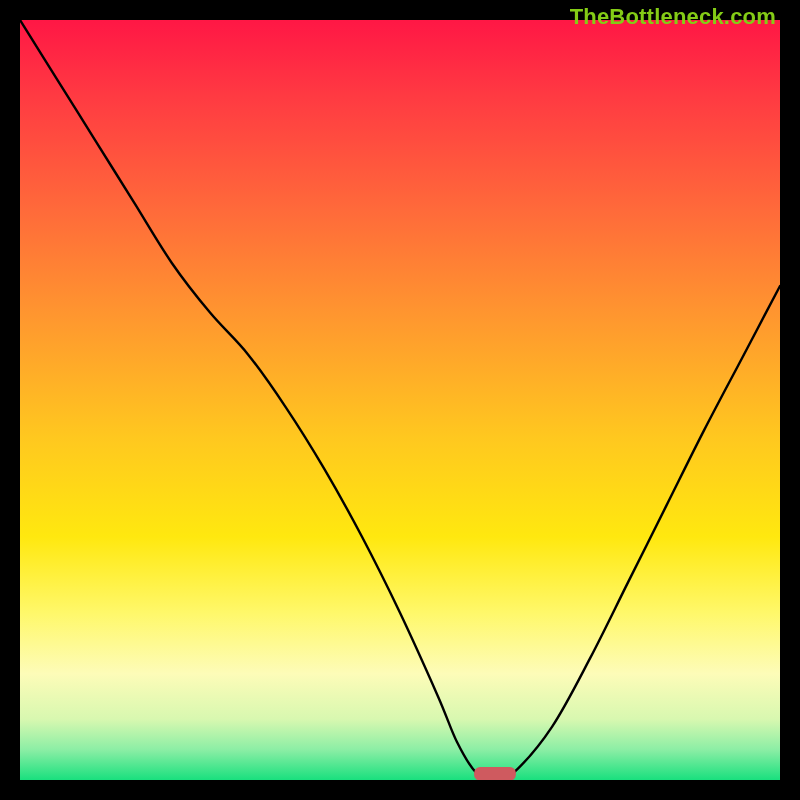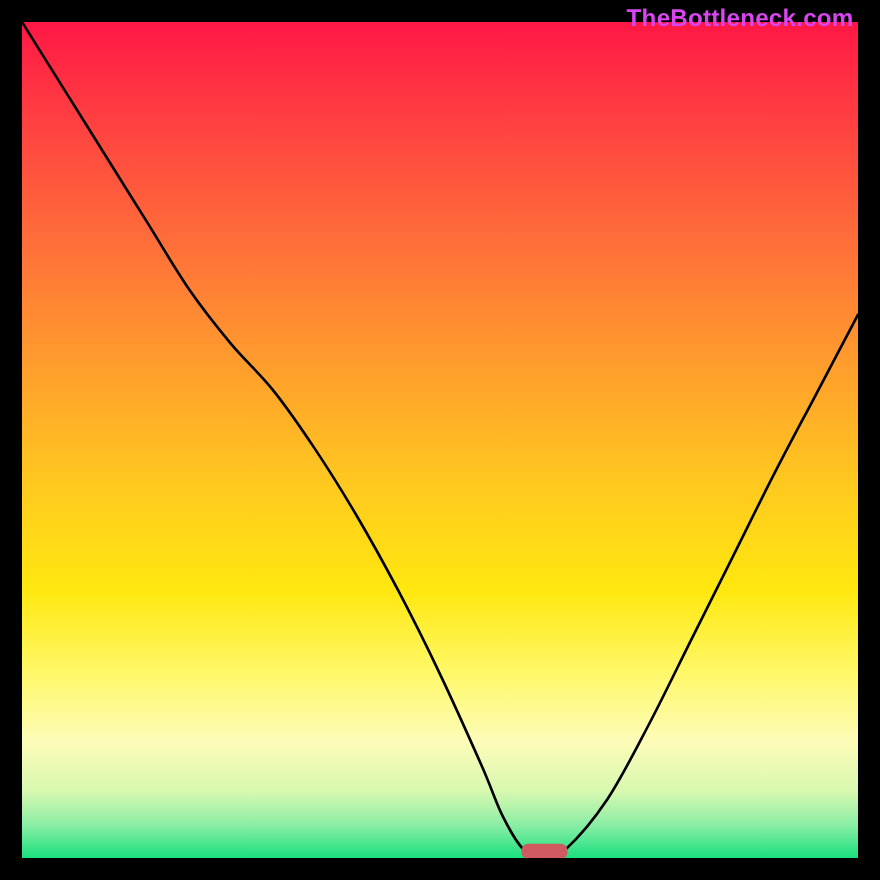--- a/index.html
+++ b/index.html
@@ -22,21 +22,21 @@
     left: 20px;
     top: 20px;
     width: 760px;
     height: 760px;
     overflow: hidden;
   }
   .watermark {
     position: absolute;
     top: 4px;
     right: 24px;
-    color: #d946ef;
+    color: #84cc16;
     font-size: 22px;
     font-weight: 600;
     letter-spacing: 0.2px;
     user-select: none;
   }
   svg { display: block; }
   .curve {
     fill: none;
     stroke: #000;
     stroke-width: 2.4;

